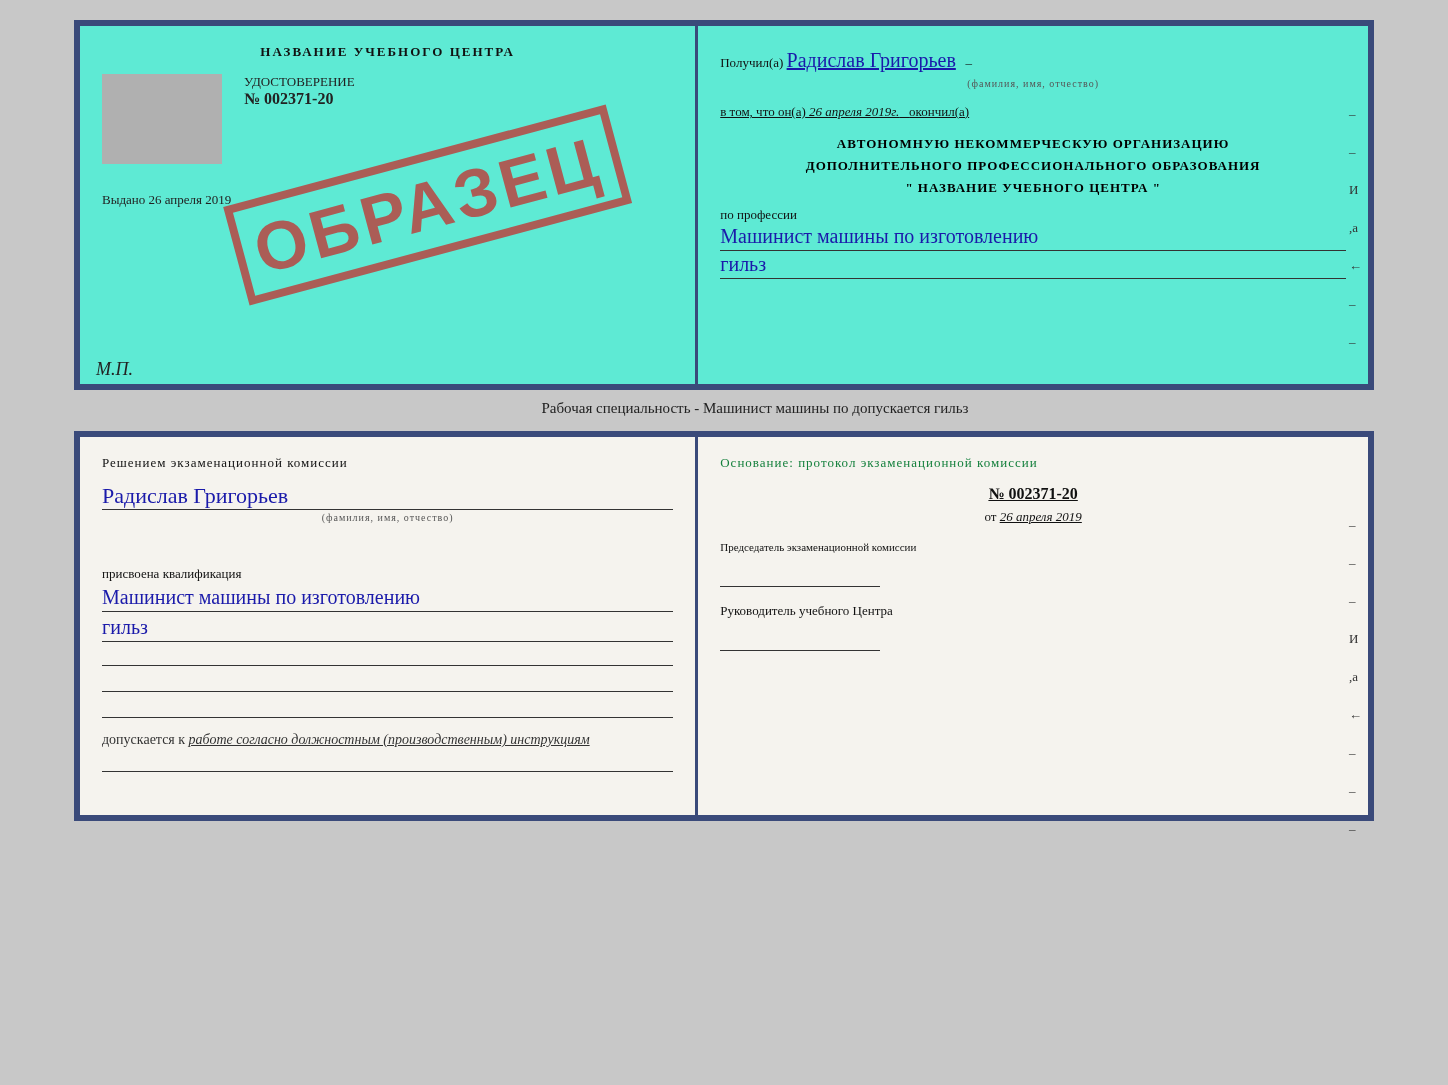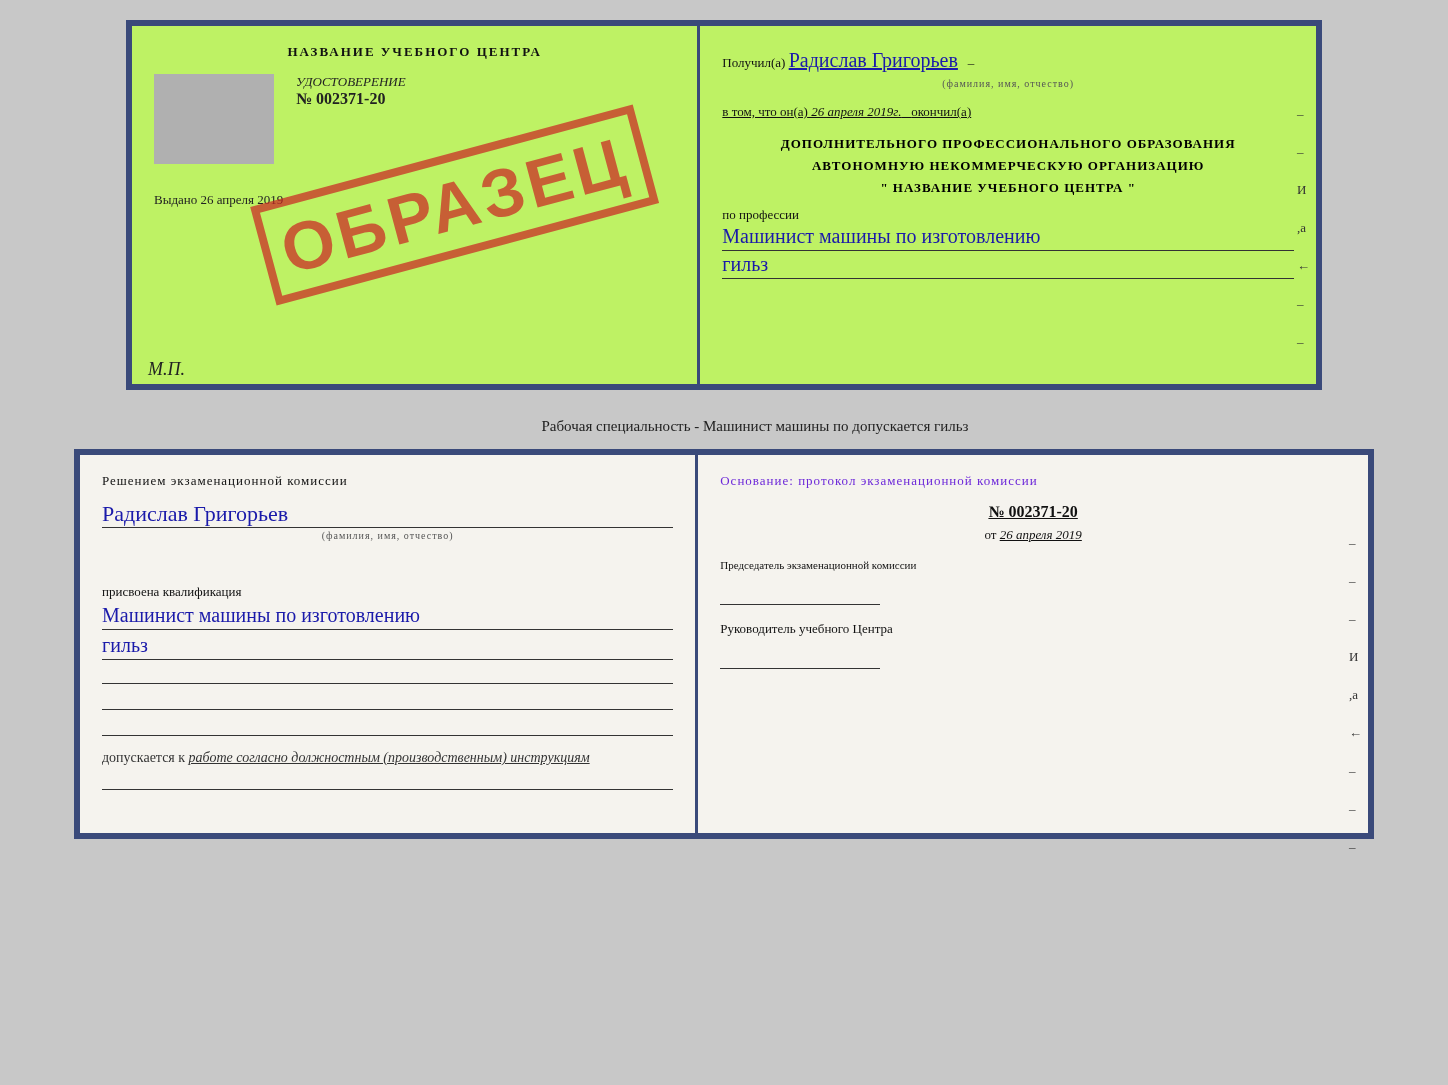--- a/index.html
+++ b/index.html
@@ -10,24 +10,23 @@
       flex-direction: column;
       align-items: center;
       padding: 20px;
       min-height: 1085px;
       width: 1448px;
     }
 
     
     .document-top {
       display: flex;
-      width: 1196px;
+      width: 1300px;
       border: 6px solid #3a4a7a;
-      background: #bef264;
-      margin-bottom: 18px;
+      background: #5eead4;
       position: relative;
       min-height: 370px;
     }
 
     .doc-left {
       width: 48%;
       border-right: 3px solid #3a4a7a;
       padding: 18px 22px 14px 22px;
       position: relative;
       display: flex;
@@ -60,21 +59,20 @@
 
     .uds-row {
       display: flex;
       align-items: flex-start;
       margin-bottom: 8px;
     }
 
     .uds-text {
       font-size: 13px;
       color: #222;
-      font-style: italic;
     }
 
     .uds-num {
       font-size: 16px;
       font-weight: bold;
       color: #222;
     }
 
     .vibrano-row {
       font-size: 13px;
@@ -265,21 +263,21 @@
 
     .bl-italic-underline {
       font-style: italic;
       text-decoration: underline;
     }
 
     
     .br-title {
       font-size: 13px;
       letter-spacing: 1px;
-      color: #6d28d9;
+      color: #15803d;
       margin-bottom: 14px;
     }
 
     .br-number {
       text-align: center;
       font-size: 16px;
       font-weight: bold;
       color: #111;
       margin-bottom: 6px;
       text-decoration: underline;
@@ -354,22 +352,22 @@
 
   <div class="doc-right">
     <div class="rt-line">
       <span>Получил(а)</span>&nbsp;<span class="rt-handwritten">Радислав Григорьев</span>&nbsp;&nbsp;&nbsp;–
       <span class="rt-subtitle">(фамилия, имя, отчество)</span>
     </div>
     <div class="rt-line" style="margin-top:10px;text-decoration:underline;">
       <span>в том, что он(а)</span>&nbsp;<span class="rt-date-underline">26 апреля 2019г.</span>&nbsp;&nbsp;&nbsp;<span>окончил(а)</span>
     </div>
     <div class="rt-block-center">
+      <div>АВТОНОМНУЮ НЕКОММЕРЧЕСКУЮ ОРГАНИЗАЦИЮ</div>
       <div>ДОПОЛНИТЕЛЬНОГО ПРОФЕССИОНАЛЬНОГО ОБРАЗОВАНИЯ</div>
-      <div>АВТОНОМНУЮ НЕКОММЕРЧЕСКУЮ ОРГАНИЗАЦИЮ</div>
       <div>"     НАЗВАНИЕ УЧЕБНОГО ЦЕНТРА     "</div>
     </div>
     <div class="rt-profession">
       <span>по профессии</span>
       <span class="rt-hand-profession">Машинист машины по изготовлению</span>
       <span class="rt-hand-profession">гильз</span>
     </div>
 
     <div class="side-dashes">
       <span>–</span>

